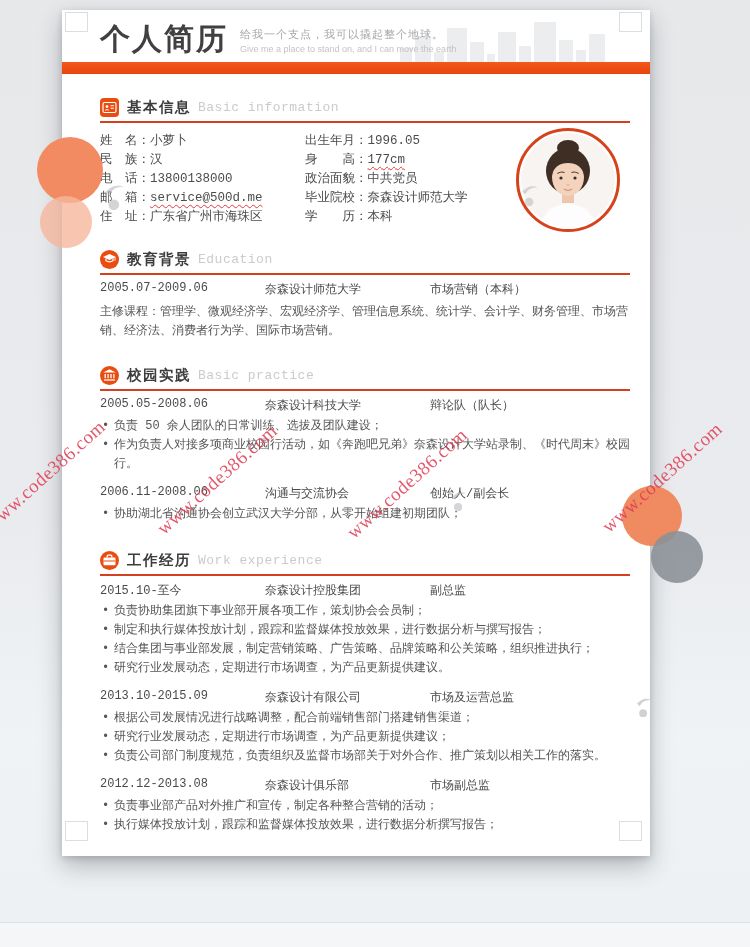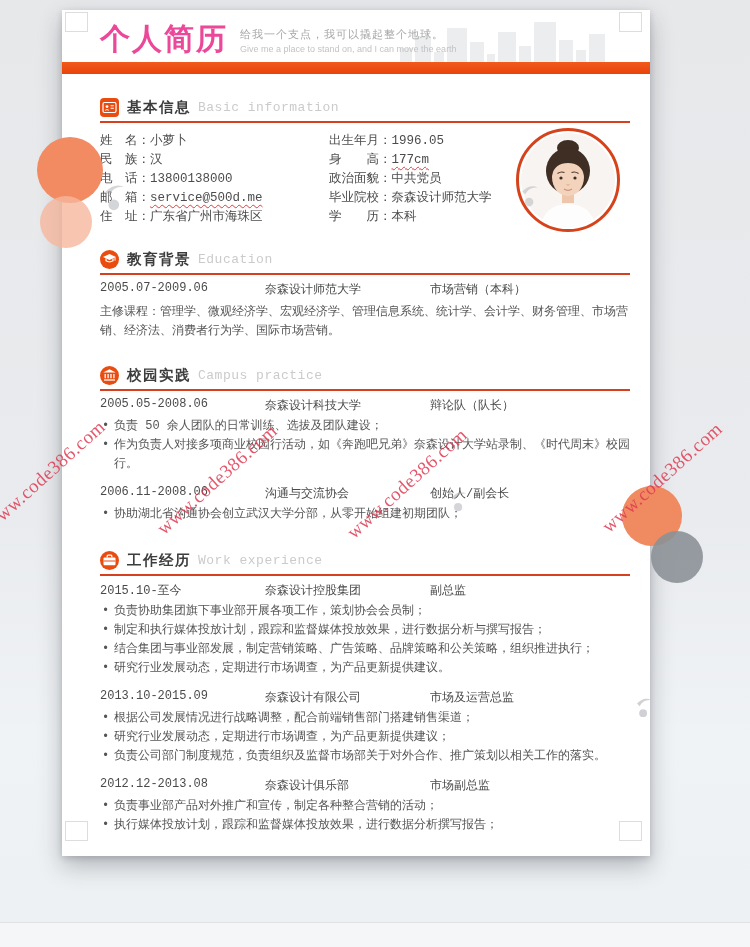--- a/index.html
+++ b/index.html
@@ -20,21 +20,21 @@
   .mark { position:absolute; width:21px; height:18px; background:#fff;
     border:1px solid #dcdddf; z-index:2; }
   .mark.tl{ left:3px;  top:2px; }
   .mark.tr{ left:557px; top:2px; }
   .mark.bl{ left:3px;  top:811px; }
   .mark.br{ left:557px; top:811px; }
 
   
   .hdr { position:relative; height:52px; overflow:hidden; }
   .hdr-inner { display:flex; align-items:center; padding:12px 0 0 38px; position:relative; z-index:2; }
-  .title { font-size:30px; font-weight:bold; color:#ec4899; letter-spacing:2px; line-height:34px; }
+  .title { font-size:30px; font-weight:bold; color:#404040; letter-spacing:2px; line-height:34px; }
   .taglines { margin-left:12px; margin-top:2px; }
   .tag-cn { font-size:11px; color:#a6a6a6; letter-spacing:1px; }
   .tag-en { font-size:9px;  color:#c3c3c3; margin-top:2px; }
   .skyline { position:absolute; right:0; bottom:0; width:250px; height:46px;
     display:flex; align-items:flex-end; gap:3px; opacity:.8; z-index:1; }
   .skyline span { background:#e7e9eb; display:block; }
   .skyline span:nth-child(1){width:12px;height:14px}.skyline span:nth-child(2){width:16px;height:26px}
   .skyline span:nth-child(3){width:10px;height:10px}.skyline span:nth-child(4){width:20px;height:34px}
   .skyline span:nth-child(5){width:14px;height:20px}.skyline span:nth-child(6){width:8px;height:8px}
   .skyline span:nth-child(7){width:18px;height:30px}.skyline span:nth-child(8){width:12px;height:16px}
@@ -49,21 +49,21 @@
   .sec-icon { width:19px; height:19px; flex:0 0 19px; background:#ea4c10;
     display:flex; align-items:center; justify-content:center; }
   .sec-icon.round { border-radius:50%; }
   .sec-icon.square { border-radius:4px; }
   .sec-title { font-size:14.5px; font-weight:bold; color:#3d3d3d; letter-spacing:1.5px; margin-left:8px; }
   .sec-en { font-size:13px; color:#cbcbcb; margin-left:7px; align-self:flex-end; margin-bottom:2px; letter-spacing:.5px; }
   .sec-rule { border-bottom:2px solid #d6401e; margin-top:4px; }
 
   
   .sec-basic { margin-top:23px; }
-  .info-grid { display:flex; margin-top:9px;gap:24px; }
+  .info-grid { display:flex; margin-top:9px; }
   .info-col1 { width:205px; }
   .info-col2 { width:215px; }
   .info-row { height:19px; font-size:12.5px; color:#4c4c4c; white-space:nowrap; }
   .lbl { color:#4c4c4c; }
   .wavy { text-decoration-line:underline; text-decoration-style:wavy;
     text-decoration-color:#e23b3b; text-decoration-thickness:1px; text-underline-offset:3px; }
   .photo { position:absolute; left:416px; top:31px; width:94px; height:94px;
     border:3px solid #d6431b; border-radius:50%; background:#fff; padding:2px; box-sizing:content-box; }
   .photo svg { display:block; border-radius:50%; }
 
@@ -220,21 +220,21 @@
     <section class="sec-campus">
       <div class="sec-head">
         <span class="sec-icon round">
           <svg width="19" height="19" viewBox="0 0 19 19">
               <path d="M9.5 3.2 L15.8 6.4 H3.2 Z" fill="#fff"></path>
               <path d="M5.2 8 v4.2 M8.1 8 v4.2 M11 8 v4.2 M13.9 8 v4.2" stroke="#fff" stroke-width="1.3"></path>
               <path d="M4 14 h11" stroke="#fff" stroke-width="1.3"></path>
             </svg>
         </span>
         <span class="sec-title">校园实践</span>
-        <span class="sec-en">Campus practice</span>
+        <span class="sec-en">Basic practice</span>
       </div>
       <div class="sec-rule"></div>
 
       <div class="entry-row">
         <span class="e-date">2005.05-2008.06</span>
         <span class="e-org">奈森设计科技大学</span>
         <span class="e-role">辩论队（队长）</span>
       </div>
       <ul class="bullets">
         <li>负责 50 余人团队的日常训练、选拔及团队建设；</li>

